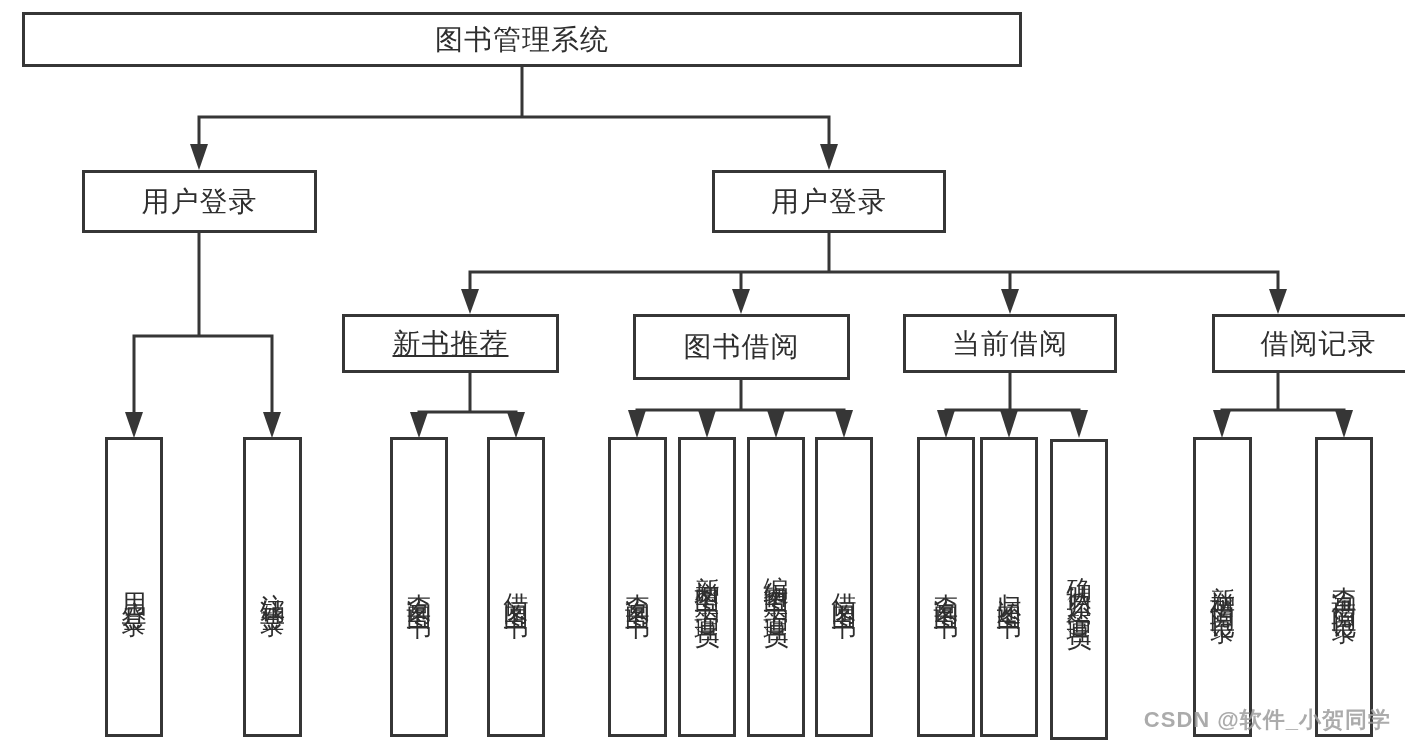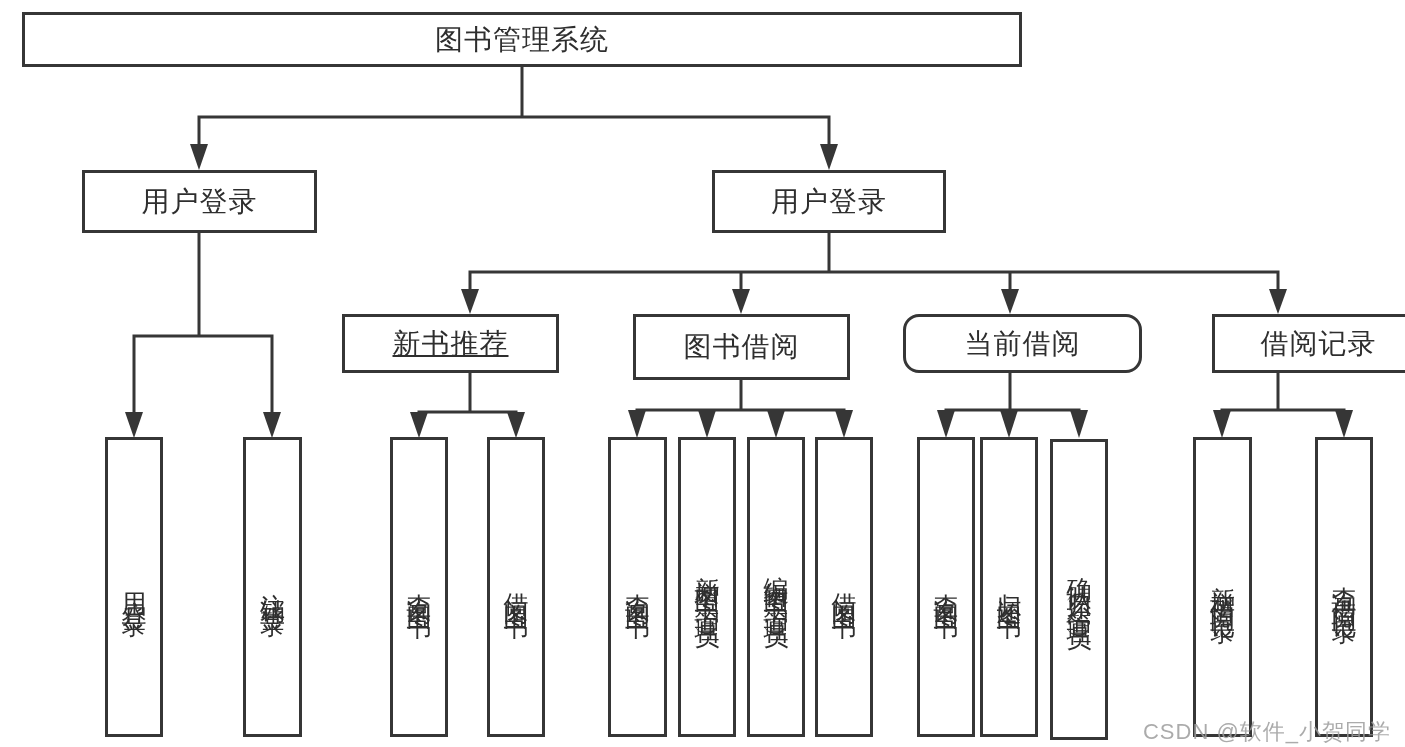--- a/index.html
+++ b/index.html
@@ -35,27 +35,28 @@
   .vnode { font-size: 25px; }
   .vnode .vtext {
     writing-mode: vertical-rl;
     text-orientation: mixed;
     letter-spacing: 7px;
     line-height: 1;
     white-space: nowrap;
   }
   .watermark {
     position: absolute;
-    right: 14px; bottom: 0;
+    right: 14px; bottom: 12px;
     font-size: 22px;
     color: #9d9d9d;
     opacity: 0.85;
     letter-spacing: 1px;
     z-index: 5;
     white-space: nowrap;
+    font-weight: bold;
   }
 </style>
 </head>
 <body>
 
 <div class="stage">
 
   <svg class="connectors" width="1405" height="747" viewBox="0 0 1405 747" xmlns="http://www.w3.org/2000/svg">
 
     <g>
@@ -106,21 +107,21 @@
     </g>
   </svg>
 
   <div class="node hnode" style="left:22px; top:12px; width:1000px; height:55px;">图书管理系统</div>
 
   <div class="node hnode" style="left:82px; top:170px; width:235px; height:63px;">用户登录</div>
   <div class="node hnode" style="left:712px; top:170px; width:234px; height:63px;">用户登录</div>
 
   <div class="node hnode" style="left:342px; top:314px; width:217px; height:59px;text-decoration:underline;">新书推荐</div>
   <div class="node hnode" style="left:633px; top:314px; width:217px; height:66px;">图书借阅</div>
-  <div class="node hnode" style="left:903px; top:314px; width:239px; height:59px;border-radius:16px;">当前借阅</div>
+  <div class="node hnode" style="left:903px; top:314px; width:214px; height:59px;">当前借阅</div>
   <div class="node hnode" style="left:1212px; top:314px; width:213px; height:59px;">借阅记录</div>
 
   <div class="node vnode" style="left:105px; top:437px; width:58px; height:300px;">
     <span class="vtext">用户登录</span>
   </div>
   <div class="node vnode" style="left:243px; top:437px; width:59px; height:300px;">
     <span class="vtext">注销登录</span>
   </div>
 
   <div class="node vnode" style="left:390px; top:437px; width:58px; height:300px;">

